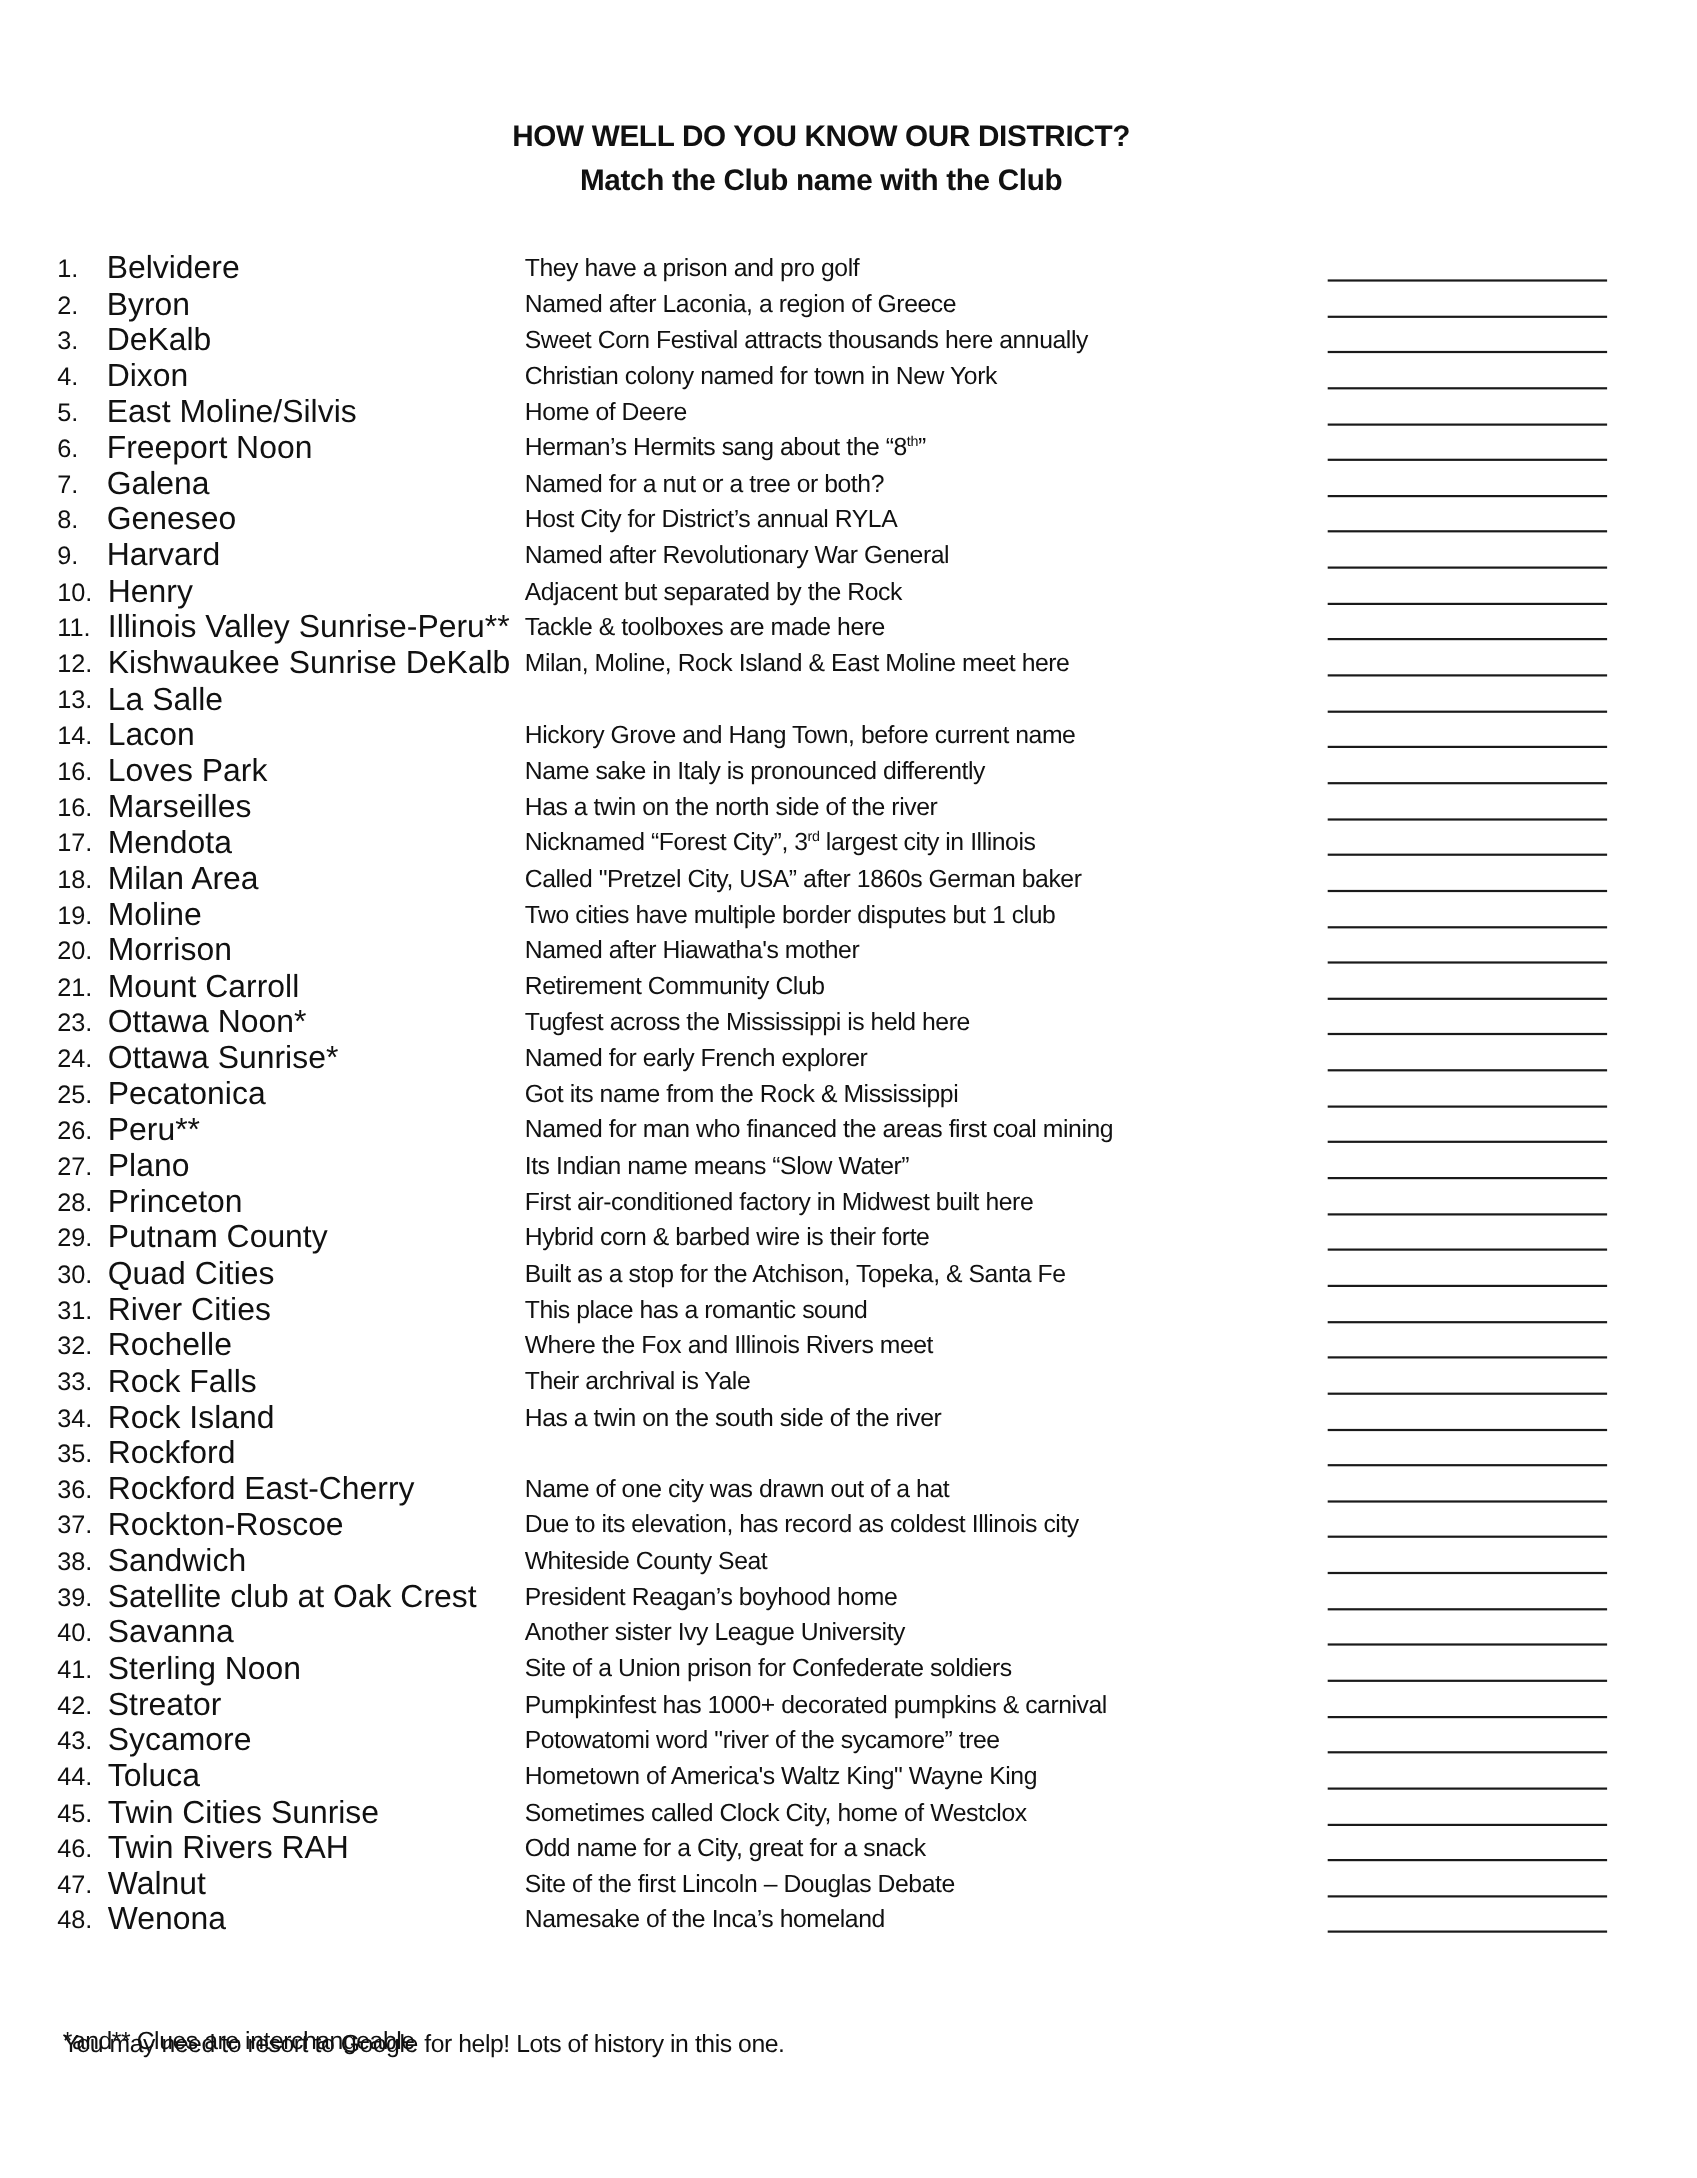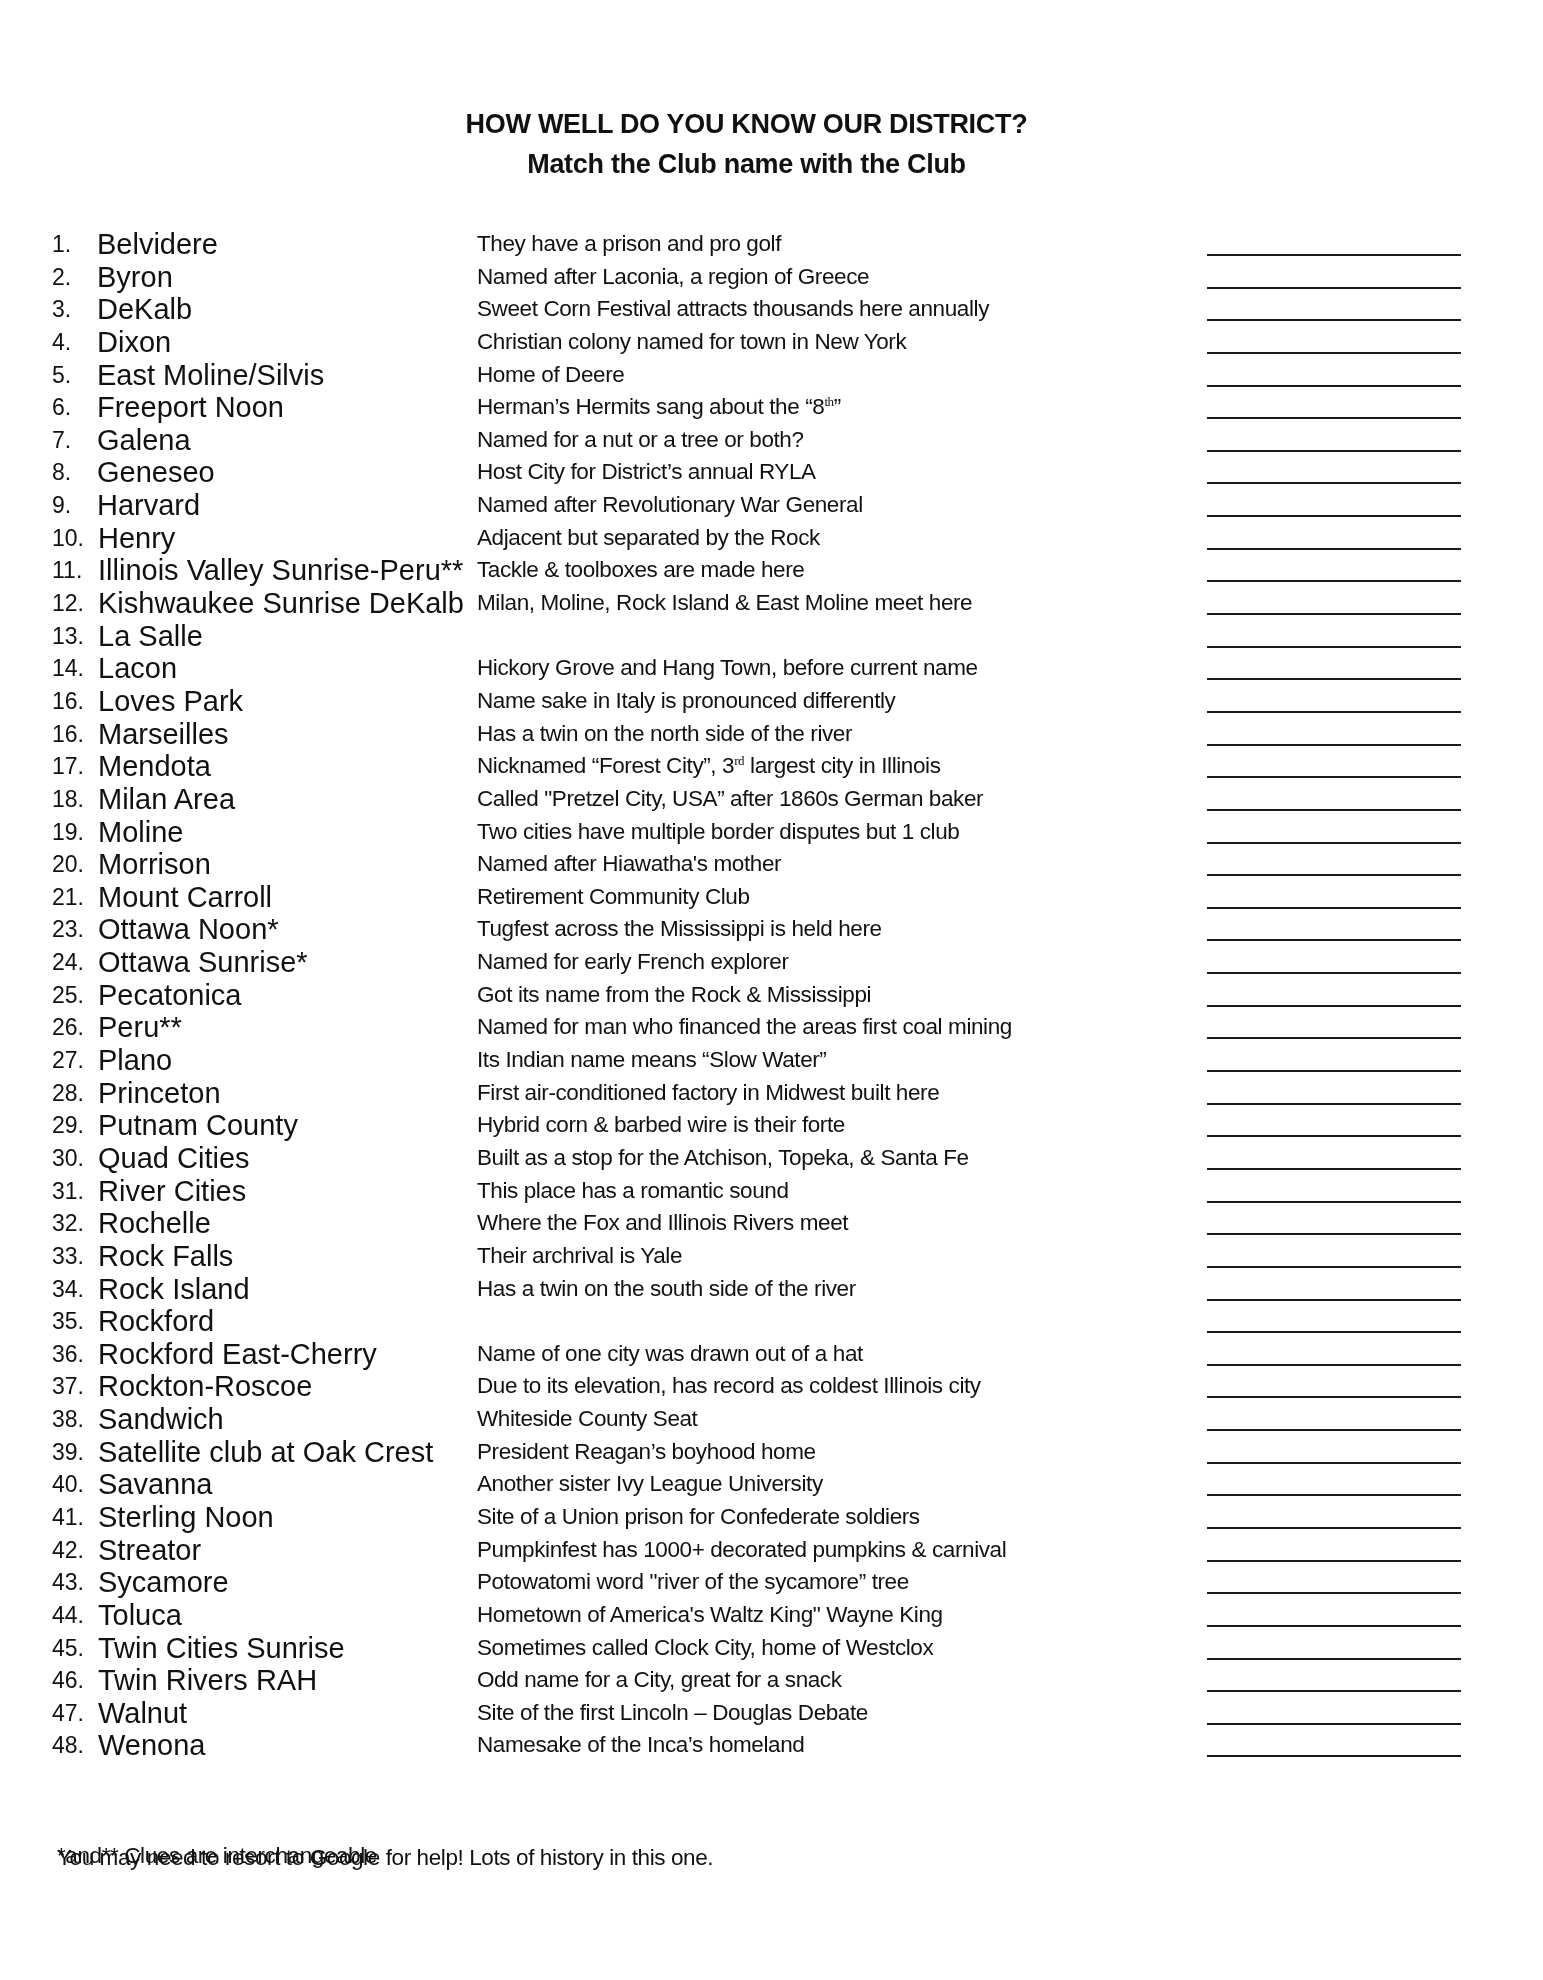--- a/index.html
+++ b/index.html
@@ -20,21 +20,21 @@
     }
     .club {
       position: absolute; left: 97px; top: 0; font-size: 29px; line-height: 32px; white-space: nowrap;
     }
     .row.two-digit .num { left: 52px; }
     .row.two-digit .club { left: 98px; }
     .clue {
       position: absolute; left: 477px; top: 0; font-size: 22.5px; line-height: 32px;
       white-space: nowrap; letter-spacing: -0.4px;
     }
-    .clue sup { font-size: 13px; line-height: 0; font-family: Liberation Serif, serif; }
+    .clue sup { font-size: 13px; line-height: 0; }
     .blank {
       position: absolute; left: 1207px; top: 26px; width: 254px; height: 0;
       border-top: 2px solid #1a1a1a; cursor: text;
     }
     .note {
       position: absolute; left: 57px; font-size: 22.5px; letter-spacing: -0.4px; white-space: nowrap;
     }
     #note1 { top: 1815px; margin-top: 28px; }
     #note2 { top: 1845px; text-align: right; }
   </style>

